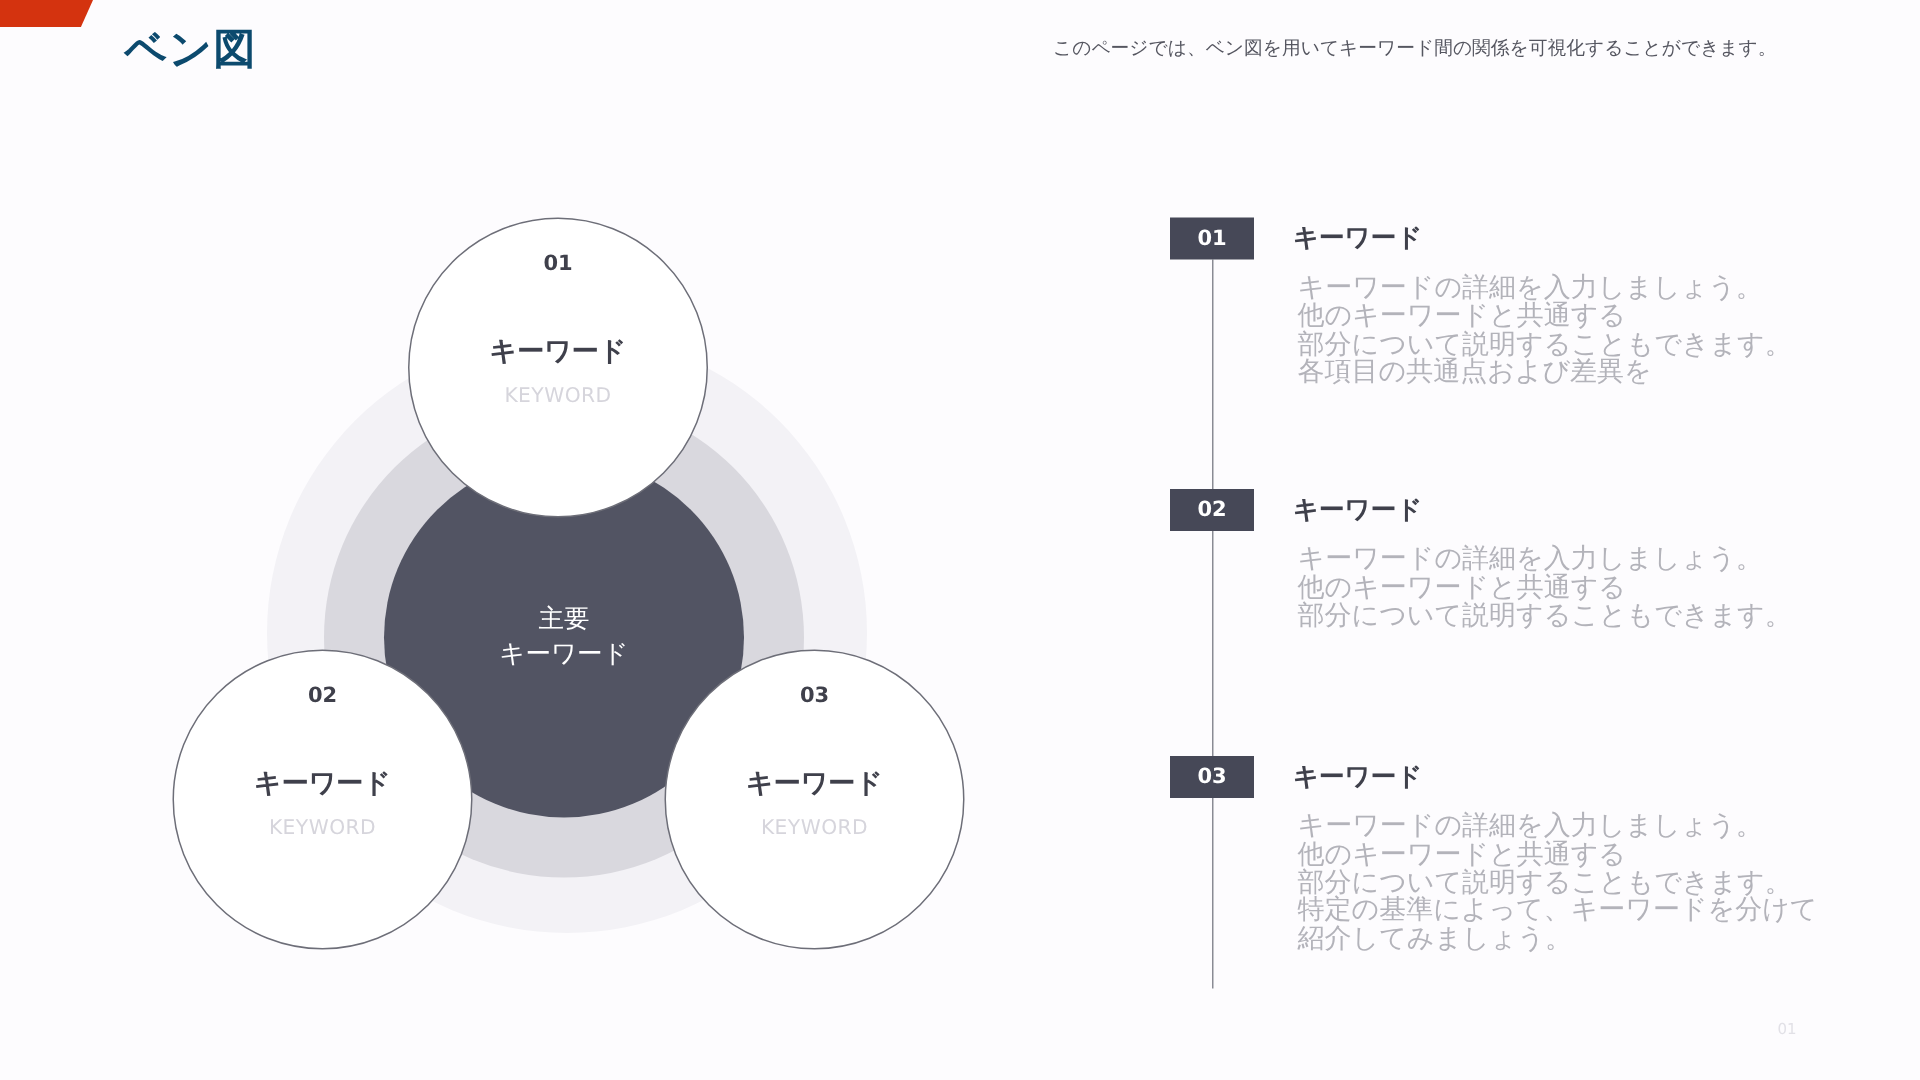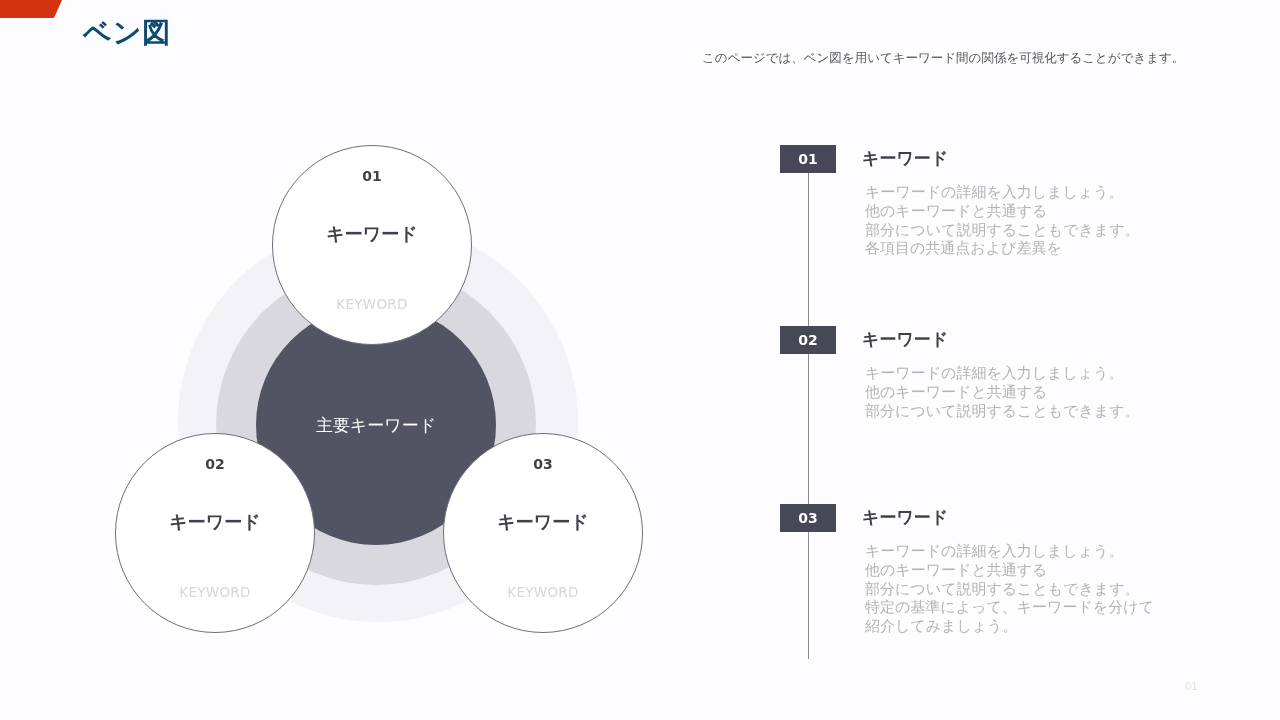--- a/index.html
+++ b/index.html
@@ -12,69 +12,69 @@
   .accent-bar {
     position: absolute; left: 0; top: 0; width: 62px; height: 18px;
     background: #d4330f;
     clip-path: polygon(0 0, 100% 0, 87% 100%, 0 100%);
   }
   .page-title {
     position: absolute; left: 83px; top: 14px;
     font-size: 28px; font-weight: bold; color: #0c4a6e; letter-spacing: 1px;
   }
   .page-desc {
-    position: absolute; left: 702px; top: 50px; width: 505px;
+    position: absolute; left: 702px; top: 24px; width: 505px;
     font-size: 12.5px; color: #555660; white-space: nowrap;
   }
   .ring { position: absolute; border-radius: 50%; }
   .ring-outer { left: 178px; top: 222px; width: 400px; height: 400px; background: #f3f2f6; }
   .ring-mid { left: 216px; top: 265px; width: 320px; height: 320px; background: #d9d8de; }
   .core {
     position: absolute; left: 256px; top: 305px; width: 240px; height: 240px;
     border-radius: 50%; background: #525463;
-    display: flex; flex-direction: row; align-items: center; justify-content: center;
+    display: flex; flex-direction: column; align-items: center; justify-content: center;
     color: #ffffff; font-size: 17px; line-height: 23px; text-align: center;
   }
   .core span { display: block; }
   .kw-circle {
     position: absolute; width: 198px; height: 198px; border-radius: 50%;
     background: #ffffff; border: 1px solid #6d6e78;
   }
   .kw-num {
     position: absolute; left: 0; right: 0; text-align: center;
     font-size: 14px; font-weight: bold; color: #3f404b; top: 22px;
   }
   .kw-title {
     position: absolute; left: 0; right: 0; text-align: center;
     font-size: 18px; font-weight: bold; color: #3f404b; top: 76px;
   }
   .kw-sub {
     position: absolute; left: 0; right: 0; text-align: center;
-    font-size: 13.5px; color: #d6d5dc; top: 110px; letter-spacing: 0.3px; margin-top: 40px;
+    font-size: 13.5px; color: #d6d5dc; top: 110px; letter-spacing: 0.3px;
   }
   .c1 { left: 272px; top: 145px; }
   .c2 { left: 115px; top: 433px; }
   .c3 { left: 443px; top: 433px; }
 
   .timeline-line {
     position: absolute; left: 808px; top: 173px; width: 1px; height: 486px; background: #8a8b94;
   }
   .item { position: absolute; left: 780px; width: 400px; }
   .badge {
     position: absolute; left: 0; top: 0; width: 56px; height: 28px;
     background: #464857; color: #ffffff; font-size: 14px; font-weight: bold;
     display: flex; align-items: center; justify-content: center;
   }
   .item-title {
     position: absolute; left: 82px; top: 2px;
     font-size: 17px; font-weight: bold; color: #3f404b;
   }
   .item-body {
     position: absolute; left: 85px; top: 38px; width: 320px;
-    font-size: 15px; line-height: 18.8px; color: #b3b3ba;
+    font-size: 18px; line-height: 18.8px; color: #b3b3ba;
   }
   .item-body span { display: block; white-space: nowrap; }
   .i1 { top: 145px; }
   .i2 { top: 326px; }
   .i3 { top: 504px; }
   .page-num {
     position: absolute; left: 1185px; top: 681px; font-size: 10px; color: #e2e1e7;
   }
 </style>
 </head>

